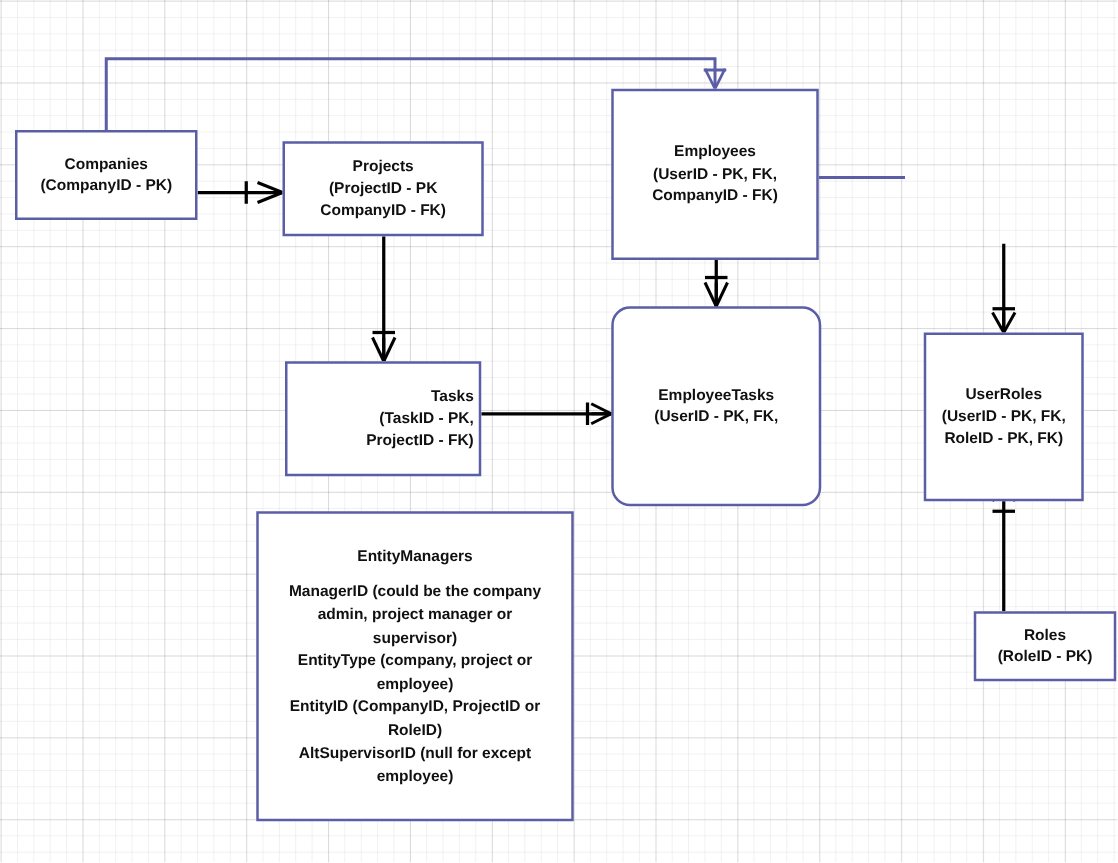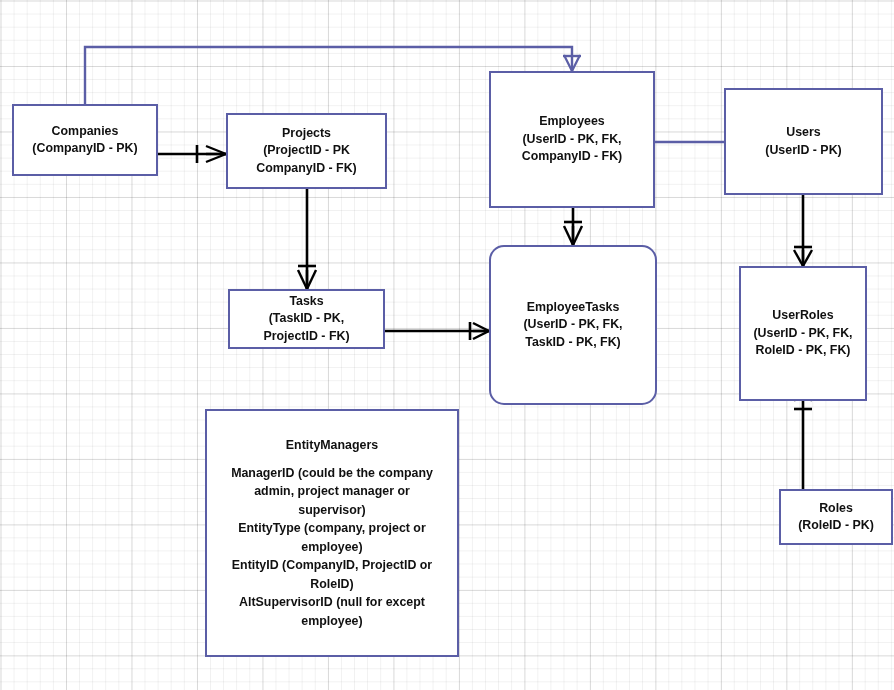--- a/index.html
+++ b/index.html
@@ -153,40 +153,33 @@
   </div>
 
   <div class="entity" id="entity-employees" style="left: 489px; top: 71px; width: 166px; height: 137px;">
     <div class="lines">
       <span class="eline title">Employees</span>
       <span class="eline">(UserID - PK, FK,</span>
       <span class="eline">CompanyID - FK)</span>
     </div>
   </div>
 
-  <div class="entity" id="entity-users" style="left: 724px; top: 88px; width: 159px; height: 107px;">
-    <div class="lines">
-      <span class="eline title">Users</span>
-      <span class="eline">(UserID - PK)</span>
-    </div>
-  </div>
-
-  <div class="entity" id="entity-tasks" style="left: 228px; top: 289px; width: 157px; height: 60px;">
+
+  <div class="entity" id="entity-tasks" style="left: 228px; top: 289px; width: 157px; height: 92px; text-align: right;">
     <div class="lines">
       <span class="eline title">Tasks</span>
       <span class="eline">(TaskID - PK,</span>
       <span class="eline">ProjectID - FK)</span>
     </div>
   </div>
 
   <div class="entity" id="entity-employeetasks" style="left: 489px; top: 245px; width: 168px; height: 160px; border-radius: 15px;">
     <div class="lines">
       <span class="eline title">EmployeeTasks</span>
       <span class="eline">(UserID - PK, FK,</span>
-      <span class="eline">TaskID - PK, FK)</span>
     </div>
   </div>
 
   <div class="entity" id="entity-userroles" style="left: 739px; top: 266px; width: 128px; height: 135px;">
     <div class="lines">
       <span class="eline title">UserRoles</span>
       <span class="eline">(UserID - PK, FK,</span>
       <span class="eline">RoleID - PK, FK)</span>
     </div>
   </div>

